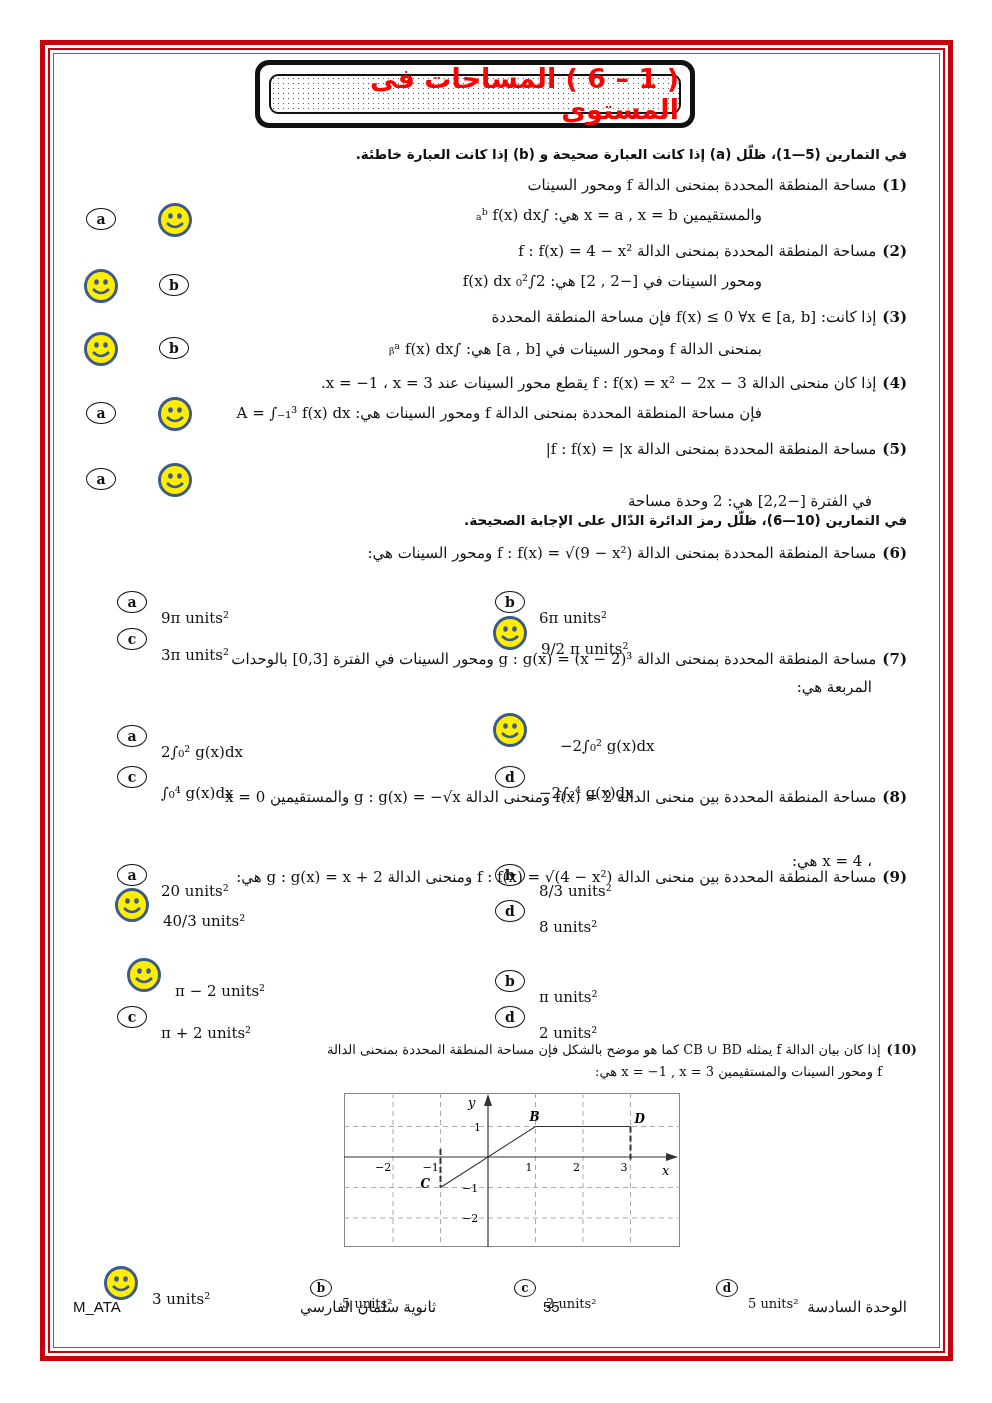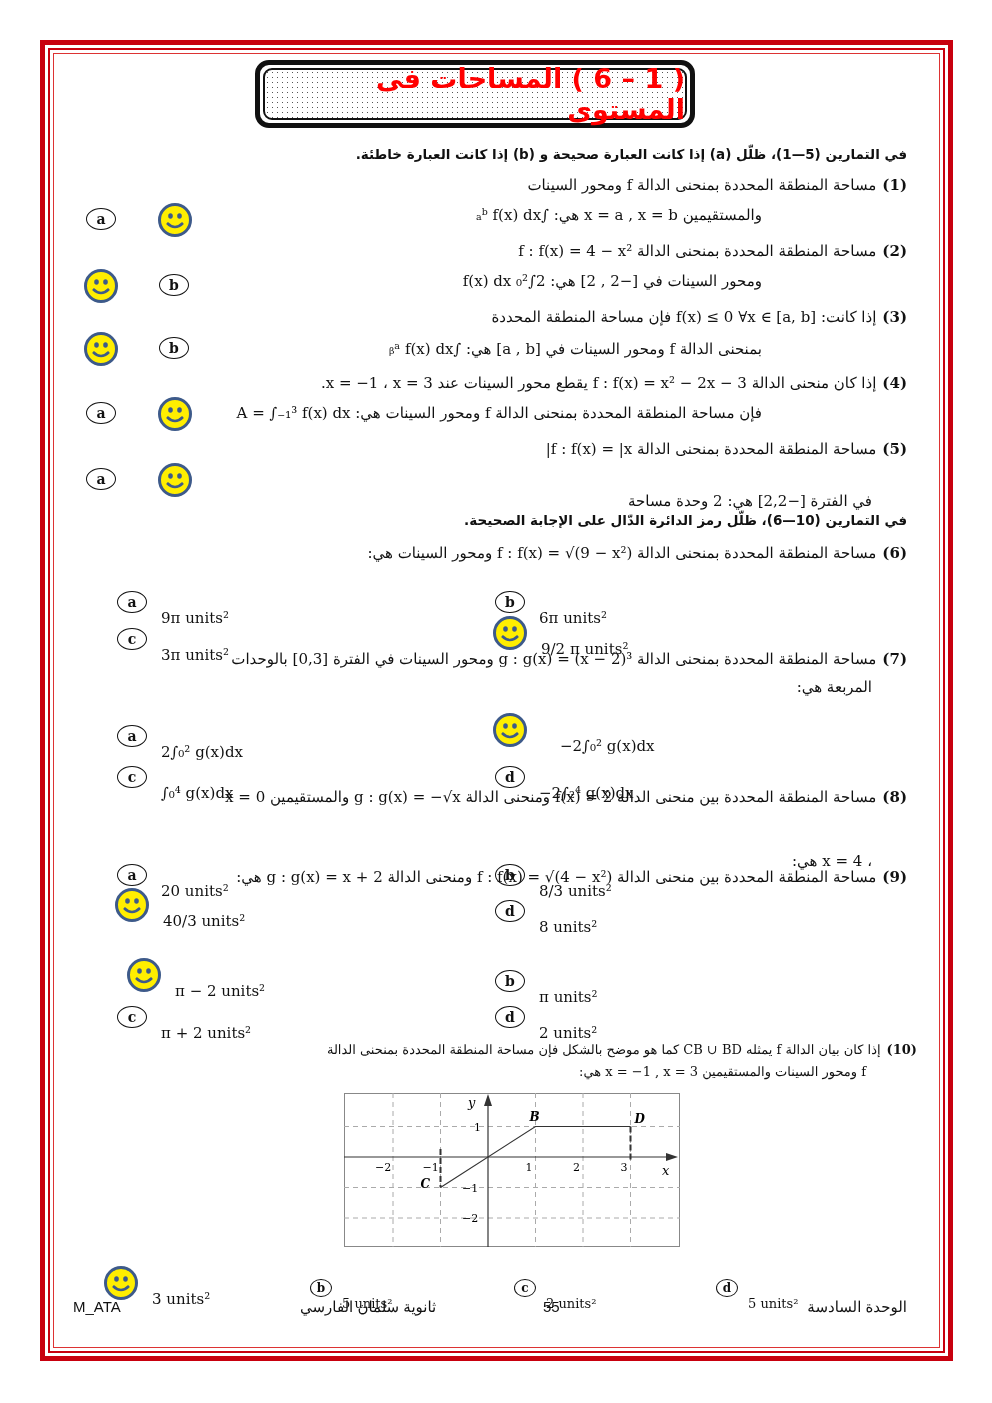--- a/index.html
+++ b/index.html
@@ -6,21 +6,21 @@
   body { width:992px; height:1403px; position:relative; overflow:hidden;
          font-family:"DejaVu Serif", serif; color:#111; }
   .frame-outer { position:absolute; left:40px; top:40px; width:913px; height:1321px;
          border:5px solid #c8000e; box-sizing:border-box; }
   .frame-mid { position:absolute; left:48px; top:48px; width:897px; height:1305px;
          border:2px solid #c8000e; box-sizing:border-box; }
   .frame-inner { position:absolute; left:53px; top:53px; width:887px; height:1295px;
          border:1px solid #d33; box-sizing:border-box; }
 
   .title-box { position:absolute; left:255px; top:60px; width:440px; height:68px;
-         border:5px solid #111; border-radius:14px; box-sizing:border-box; padding:3px; }
+         border:5px solid #111; border-radius:14px; box-sizing:border-box; padding:9px; }
   .title-inner { width:100%; height:100%; border:2px solid #111; border-radius:9px; box-sizing:border-box;
          background-color:#fff;
          background-image: radial-gradient(#555 0.9px, transparent 1px);
          background-size:5px 5px;
          display:flex; align-items:center; justify-content:center; }
   .title-text { font-family:"DejaVu Sans", sans-serif; font-weight:bold; color:#ff0000; font-size:27px; direction:rtl; }
   .line { position:absolute; right:85px; font-size:15px; white-space:nowrap; direction:rtl; }
   .instr { font-family:"DejaVu Sans", sans-serif; font-weight:bold; font-size:13.5px; }
   .qnum { font-family:"DejaVu Serif", serif; font-weight:bold; margin-left:6px; }
   .circ { display:inline-flex; align-items:center; justify-content:center; width:30px; height:22px;
@@ -179,21 +179,21 @@
 <div class="choice" style="left:117px;top:992px;">
     <span class="circ">c</span>
     <span class="val">π + 2 units²</span>
   </div>
 <div class="choice" style="left:495px;top:992px;">
     <span class="circ">d</span>
     <span class="val">2 units²</span>
   </div>
 
 <div class="line" style="top:1042px;font-size:13px;right:75px;"><span class="qnum">(10)</span><span>إذا كان بيان الدالة f يمثله CB ∪ BD كما هو موضح بالشكل فإن مساحة المنطقة المحددة بمنحنى الدالة</span></div>
-<div class="line" style="top:1064px;font-size:13px;right:126px;"><span>f ومحور السينات والمستقيمين x = −1 , x = 3 هي:</span></div>
+<div class="line" style="top:1064px;font-size:13px;right:110px;"><span>f ومحور السينات والمستقيمين x = −1 , x = 3 هي:</span></div>
 
 <svg id="graph" style="position:absolute;left:344px;top:1093px;" width="336" height="154" viewBox="0 0 336 154">
     <rect x="0.5" y="0.5" width="335" height="153" fill="#fff" stroke="#888"></rect>
     <line x1="49" y1="0" x2="49" y2="154" stroke="#aaa" stroke-dasharray="5,4"></line>
     <line x1="96.5" y1="0" x2="96.5" y2="154" stroke="#aaa" stroke-dasharray="5,4"></line>
     <line x1="191.5" y1="0" x2="191.5" y2="154" stroke="#aaa" stroke-dasharray="5,4"></line>
     <line x1="239" y1="0" x2="239" y2="154" stroke="#aaa" stroke-dasharray="5,4"></line>
     <line x1="286.5" y1="0" x2="286.5" y2="154" stroke="#aaa" stroke-dasharray="5,4"></line>
     <line x1="0" y1="33.5" x2="336" y2="33.5" stroke="#aaa" stroke-dasharray="5,4"></line>
     <line x1="0" y1="94.5" x2="336" y2="94.5" stroke="#aaa" stroke-dasharray="5,4"></line>

